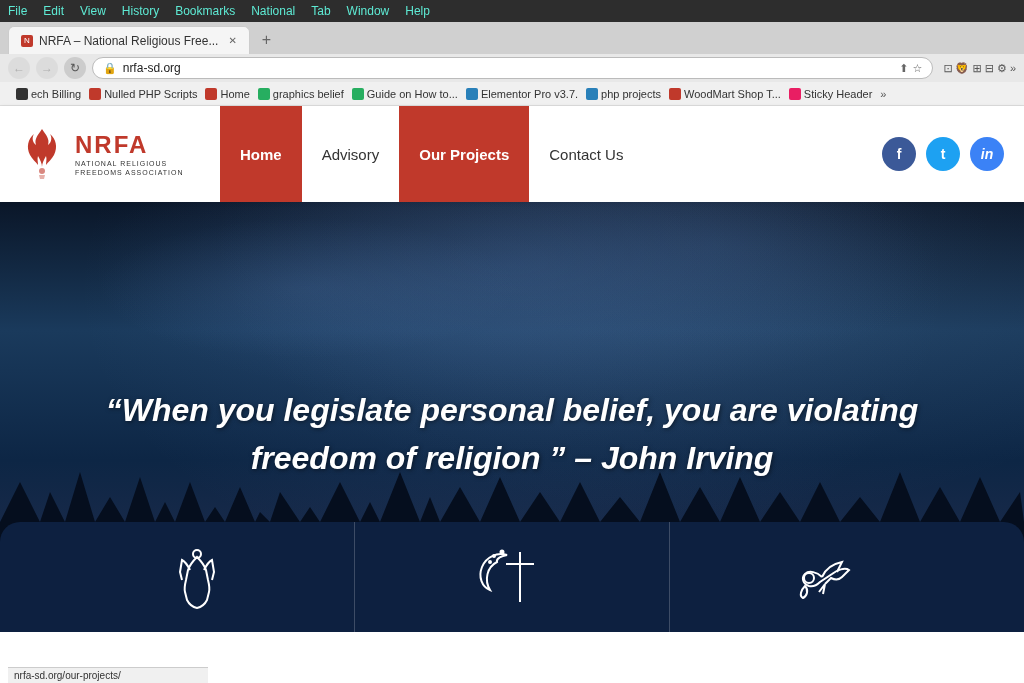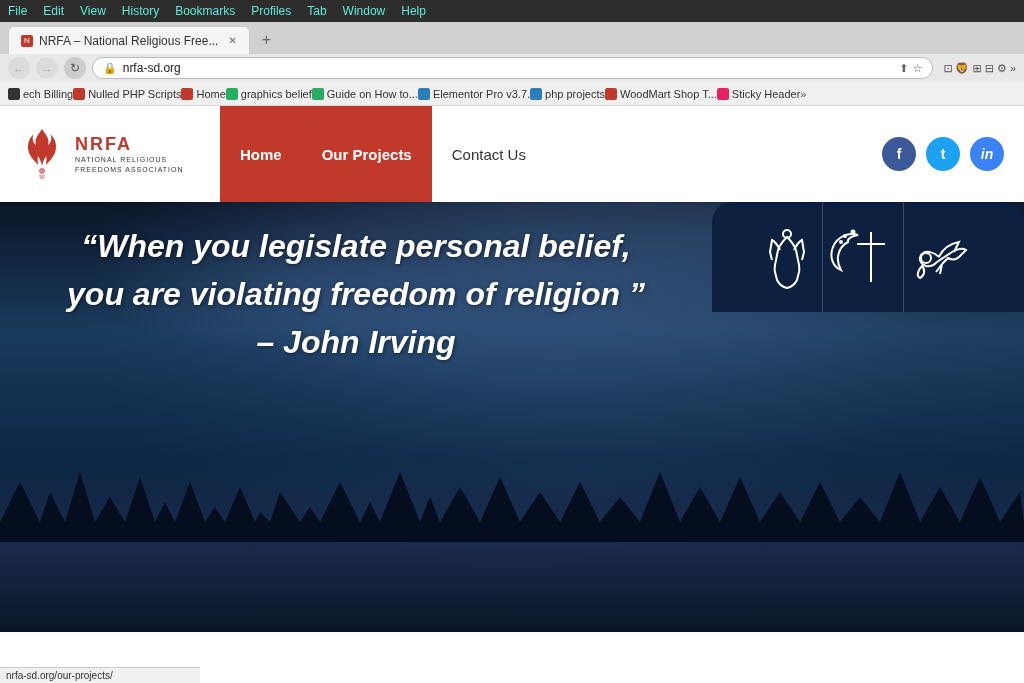--- a/index.html
+++ b/index.html
@@ -110,21 +110,22 @@
       gap: 4px;
       align-items: center;
       color: #666;
       font-size: 11px;
     }
     .toolbar-bookmarks {
       background: #f0f0f0;
       height: 24px;
       display: flex;
       align-items: center;
-      padding: 0 8px;
+      padding: 0 16px;
+      gap: 8px;
       border-bottom: 1px solid #ddd;
       overflow: hidden;
     }
     .bookmark-item {
       display: flex;
       align-items: center;
       gap: 3px;
       font-size: 11px;
       color: #333;
       cursor: pointer;
@@ -165,21 +166,21 @@
     }
     .logo-icon {
       width: 45px;
       height: 55px;
     }
     .logo-text {
       display: flex;
       flex-direction: column;
     }
     .logo-nrfa {
-      font-size: 18px;
+      font-size: 24px;
       font-weight: bold;
       color: #c0392b;
       letter-spacing: 2px;
     }
     .logo-subtitle {
       font-size: 7px;
       color: #333;
       letter-spacing: 1px;
       text-transform: uppercase;
       line-height: 1.3;
@@ -232,21 +233,21 @@
     .tw { background: #1da1f2; }
     .li { background: #3b82f6; font-style: italic; }
 
     
     .hero {
       position: relative;
       height: 430px;
       background: linear-gradient(to bottom, #0a1628 0%, #1a3a5c 30%, #0d2645 60%, #1a2a4a 80%, #0a1628 100%);
       overflow: hidden;
       display: flex;
-      flex-direction: row;
+      flex-direction: column;
       justify-content: flex-end;
     }
     .hero-bg-overlay {
       position: absolute;
       top: 0; left: 0; right: 0; bottom: 0;
       background:
         radial-gradient(ellipse at 50% 20%, rgba(100,140,200,0.15) 0%, transparent 60%),
         radial-gradient(ellipse at 70% 10%, rgba(150,180,220,0.1) 0%, transparent 50%);
     }
     
@@ -298,21 +299,21 @@
       height: 100%;
     }
     .icon-section:last-child {
       border-right: none;
     }
 
     
     .status-bar {
       position: fixed;
       bottom: 0;
-      left: 0;
+      left: 8px;
       background: #f0f0f0;
       border-top: 1px solid #ccc;
       height: 16px;
       width: 200px;
       display: flex;
       align-items: center;
       padding: 0 6px;
       font-size: 10px;
       color: #333;
       z-index: 100;
@@ -320,21 +321,21 @@
   </style>
 </head>
 <body>
 
 <div class="browser-menu-bar">
   <span class="menu-item">File</span>
   <span class="menu-item">Edit</span>
   <span class="menu-item">View</span>
   <span class="menu-item">History</span>
   <span class="menu-item">Bookmarks</span>
-  <span class="menu-item">Profiles</span>
+  <span class="menu-item">National</span>
   <span class="menu-item">Tab</span>
   <span class="menu-item">Window</span>
   <span class="menu-item">Help</span>
 </div>
 
 <div class="tab-bar">
   <div class="tab">
     <div class="tab-favicon">N</div>
     <span>NRFA – National Religious Free...</span>
     <span class="tab-close">✕</span>
@@ -409,20 +410,21 @@
       </svg>
       <div class="logo-text">
         <span class="logo-nrfa">NRFA</span>
         <span class="logo-subtitle">NATIONAL RELIGIOUS</span>
         <span class="logo-subtitle">FREEDOMS ASSOCIATION</span>
       </div>
     </div>
 
     <nav class="nav-menu">
       <a class="nav-link active-red">Home</a>
+      <a class="nav-link">Advisory</a>
       <a class="nav-link active-projects">Our Projects</a>
       <a class="nav-link">Contact Us</a>
     </nav>
 
     <div class="social-icons">
       <div class="social-btn fb">f</div>
       <div class="social-btn tw">t</div>
       <div class="social-btn li">in</div>
     </div>
   </div>

